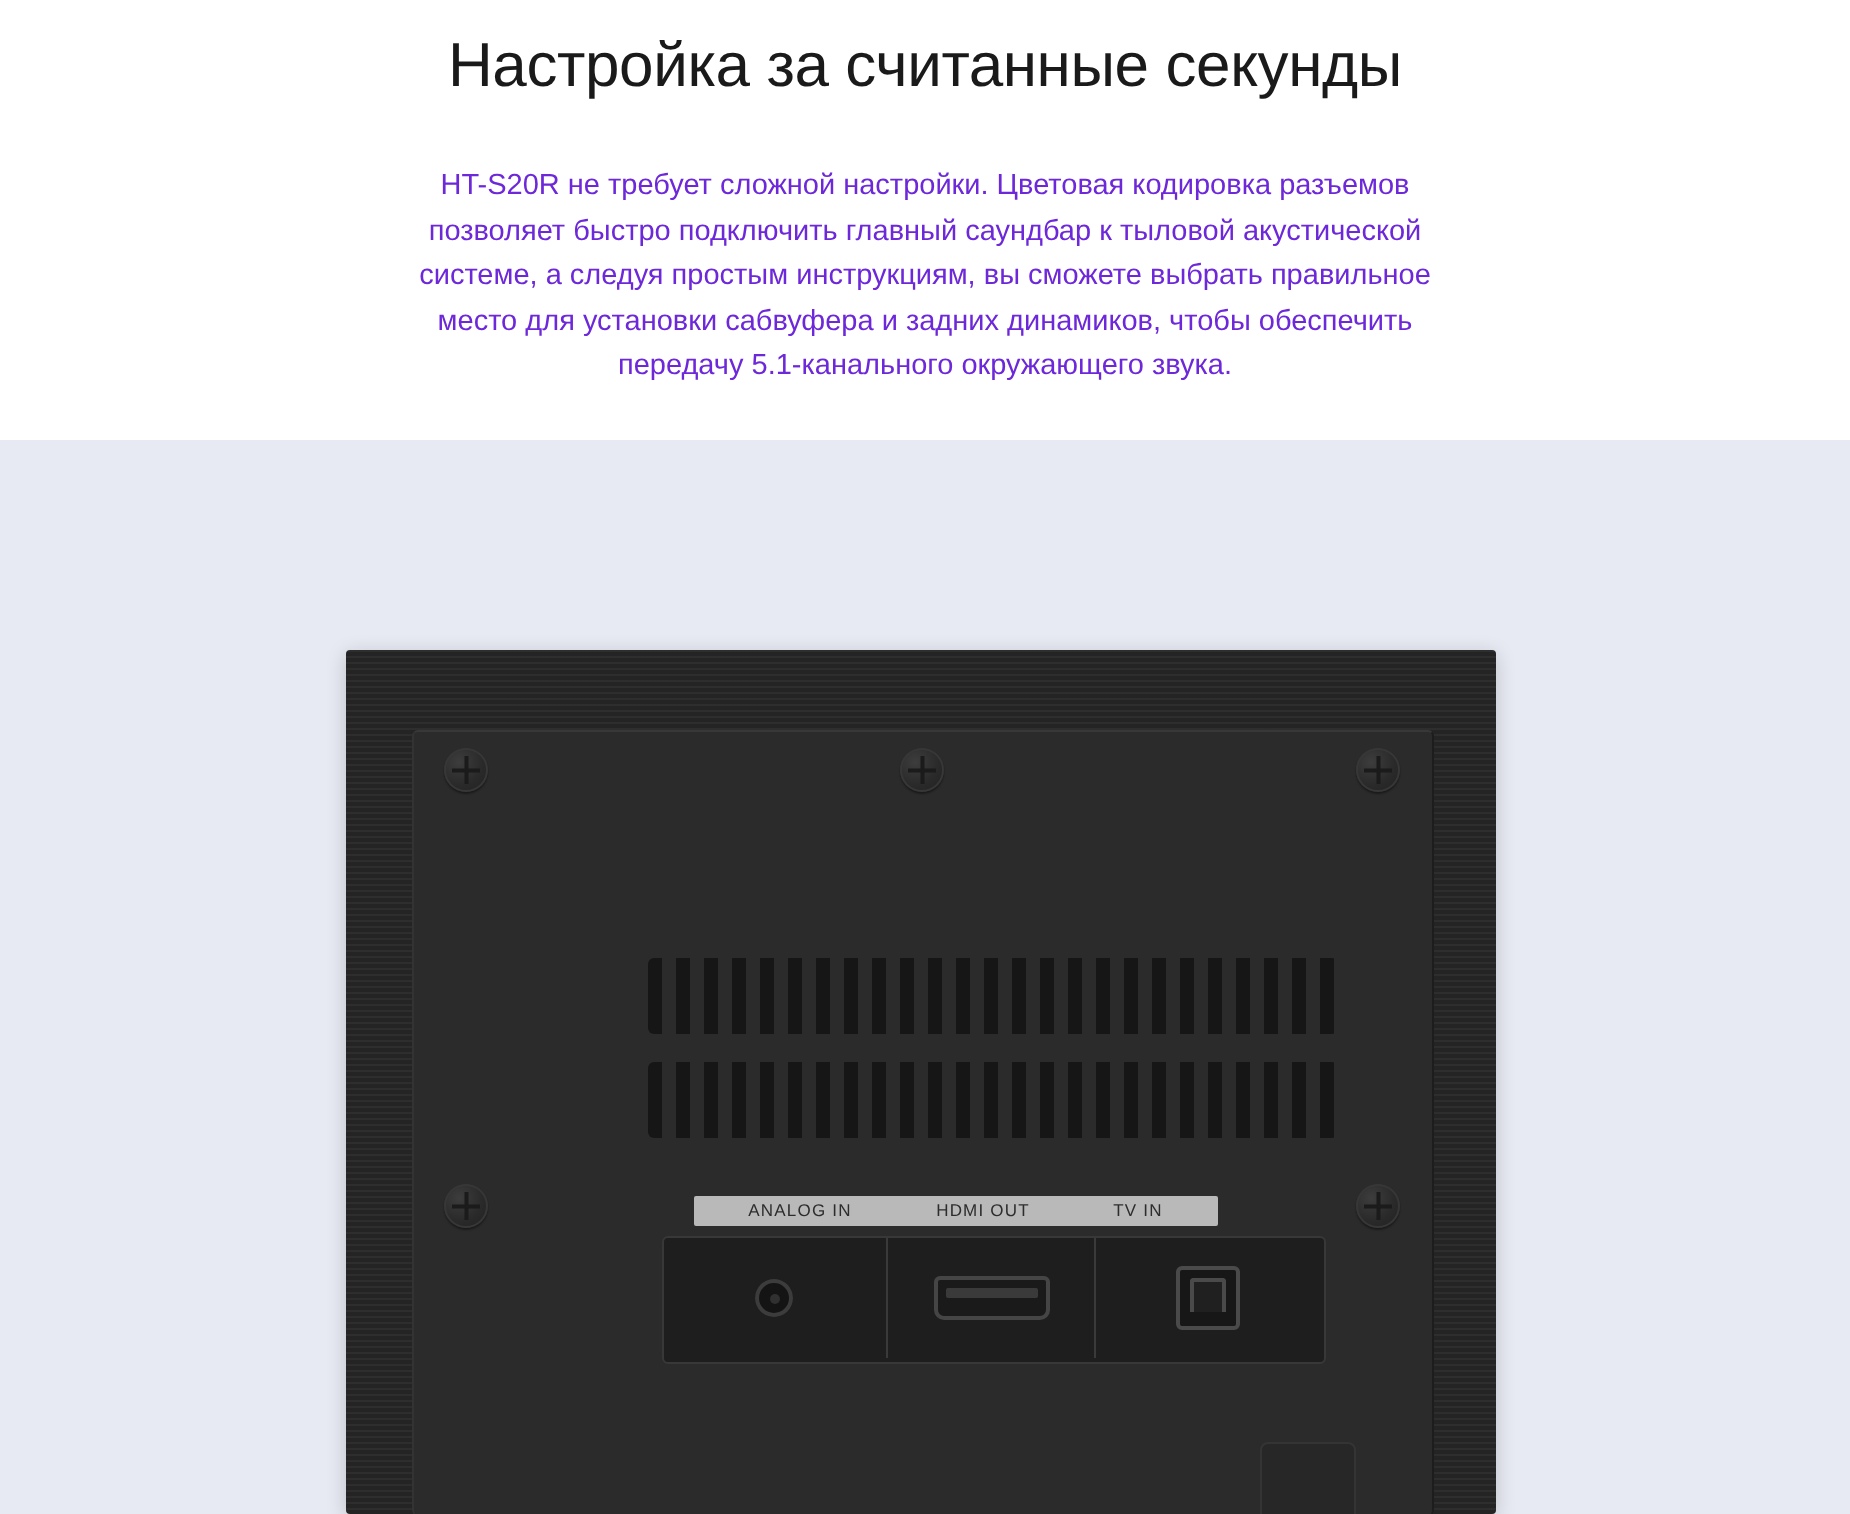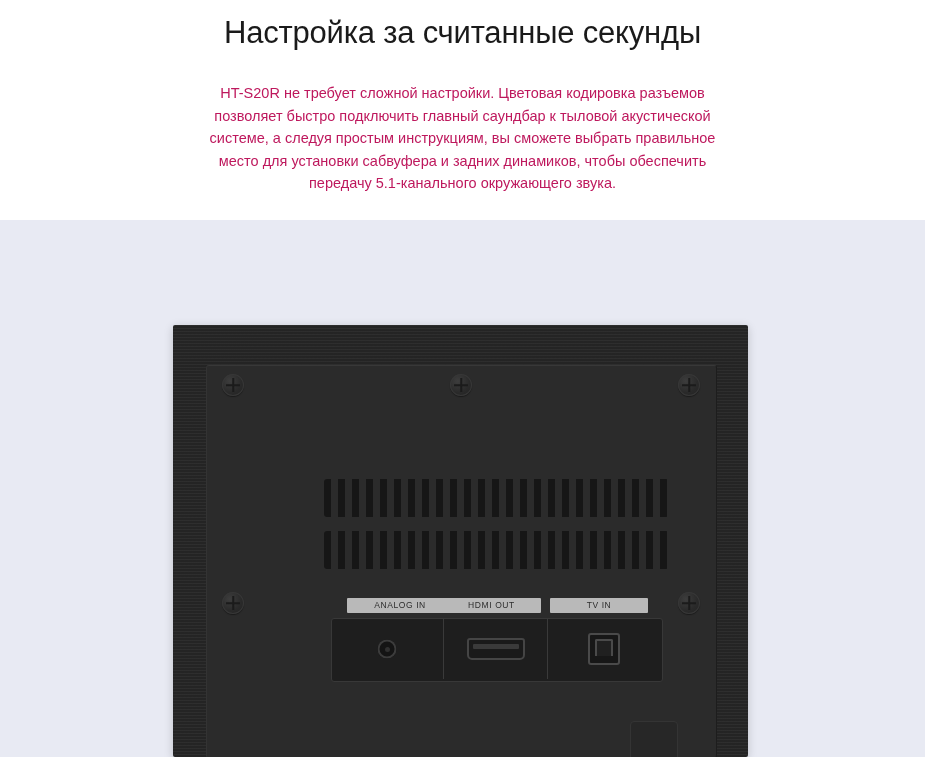--- a/index.html
+++ b/index.html
@@ -34,21 +34,21 @@
     margin: 0;
     padding: 4px 0 0 0;
     line-height: 42px;
   }
   .subcopy {
     width: 540px;
     margin: 28px auto 0 auto;
     text-align: center;
     font-size: 14.5px;
     line-height: 22.5px;
-    color: #be185d;
+    color: #6d28d9;
   }
 
   
   .product-panel {
     position: absolute;
     left: 0;
     top: 220px;
     width: 925px;
     height: 537px;
     background: #e8eaf3;
@@ -162,21 +162,21 @@
     line-height: 15px;
     text-align: center;
     font-size: 8.5px;
     letter-spacing: 0.6px;
     color: #2d2d2d;
     background: #b9b9b9;
     border-radius: 1px;
   }
   .port-label.analog { left: 16px;   width: 106px; }
   .port-label.hdmi   { left: 111px; width: 99px;  }
-  .port-label.tvin   { left: 219px; width: 98px;  }
+  .port-label.tvin   { left: 198px; width: 80px;  }
 
   
   .port-block {
     position: absolute;
     left: 124px;
     top: 252px;
     width: 330px;
     height: 62px;
     background: #1e1e1e;
     border: 1px solid #383838;

